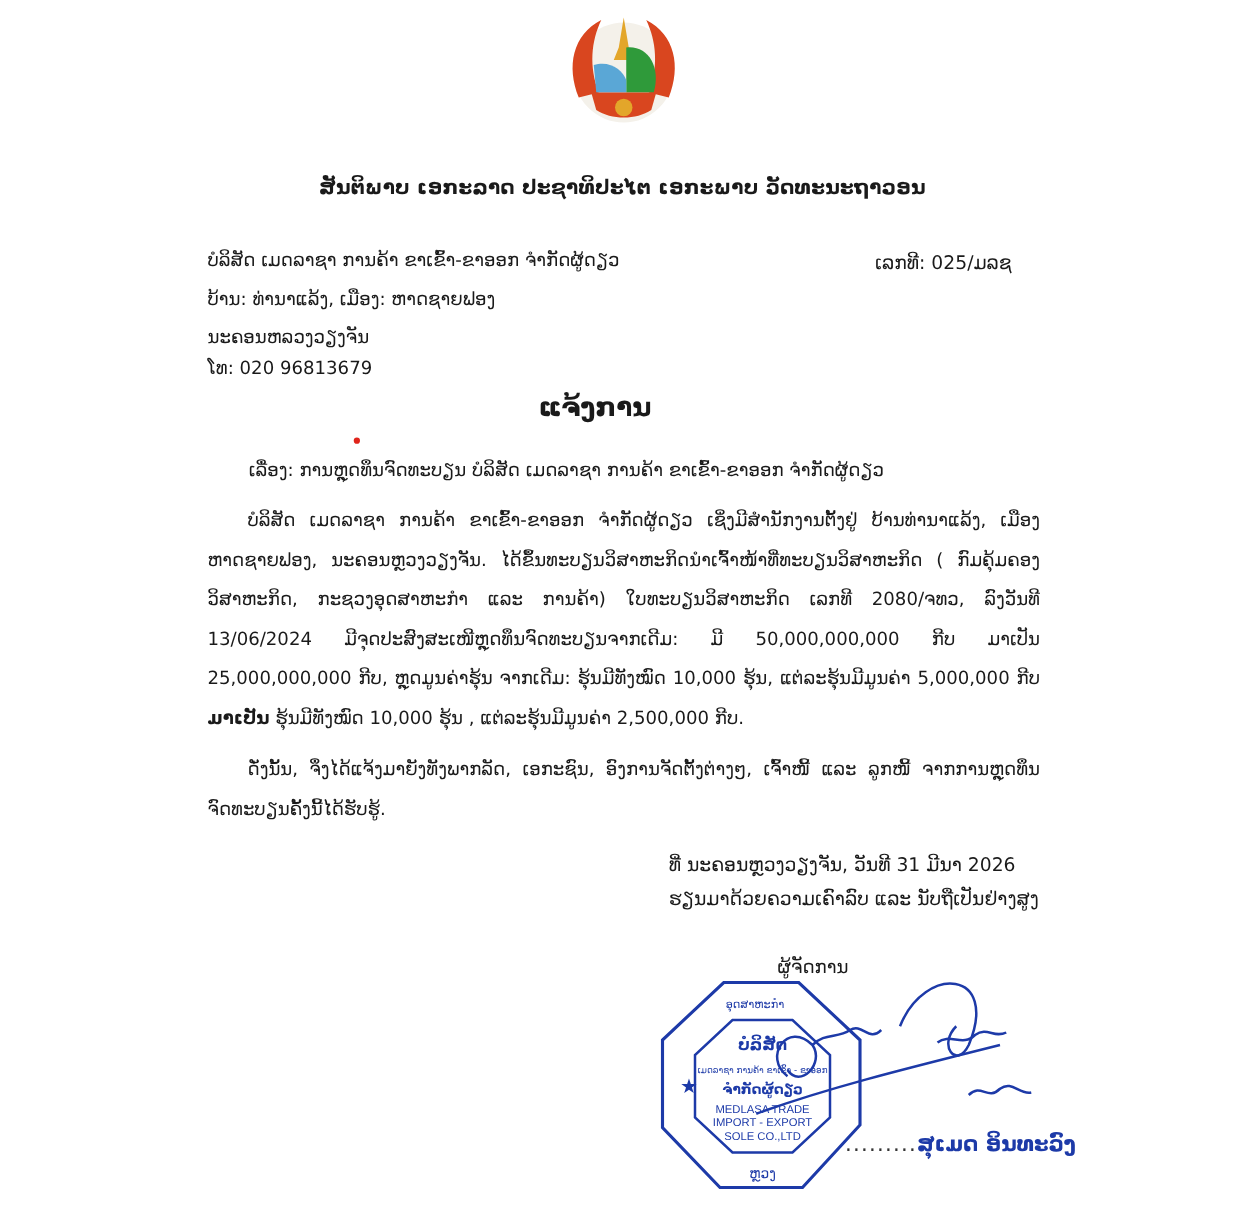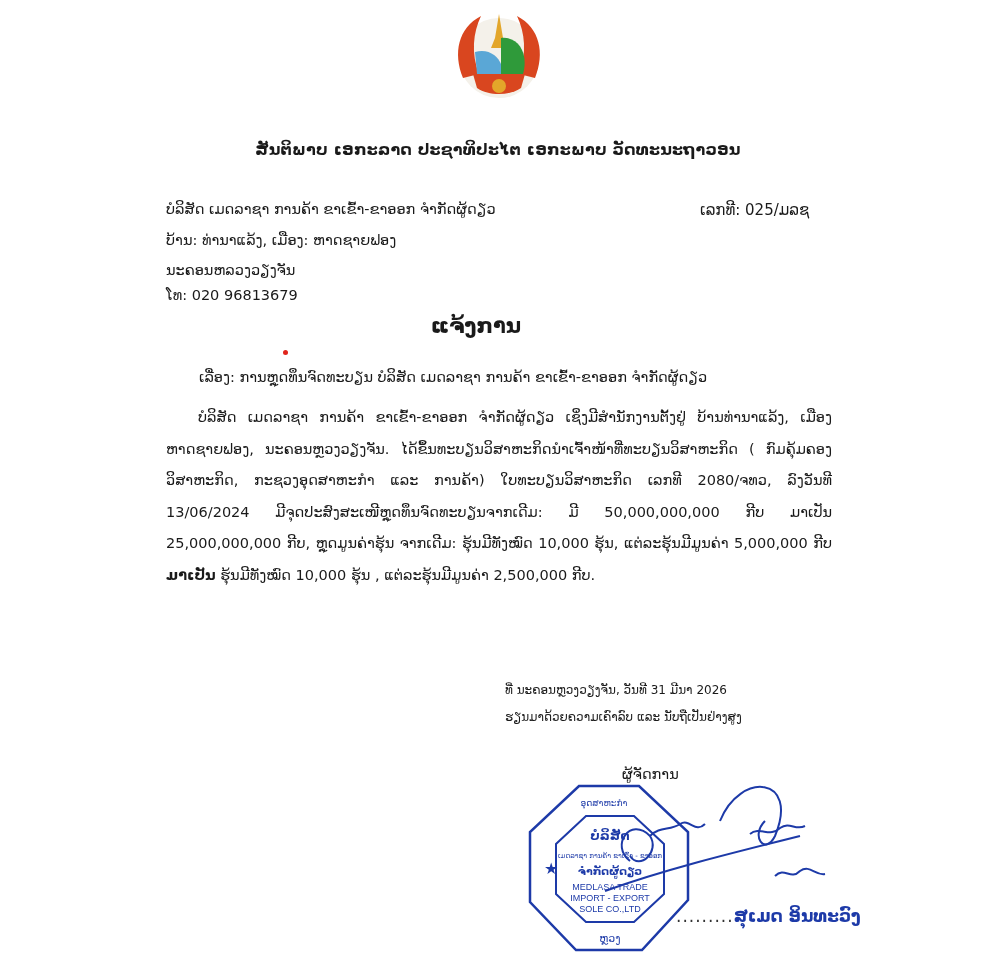--- a/index.html
+++ b/index.html
@@ -30,21 +30,21 @@
     }
     .subject { position: absolute; left: 199px; top: 369px; font-size: 14.5px; }
     .para {
       position: absolute; left: 166px; width: 666px; font-size: 14.5px;
       line-height: 31.5px; text-align: justify;
     }
     .para .indent { display: inline-block; width: 32px; }
     .p1 { top: 402px; }
     .p2 { top: 601px; }
     .bold { font-weight: bold; }
-    .sign { position: absolute; left: 505px; font-size: 12px; }
+    .sign { position: absolute; left: 535px; font-size: 15px; }
     .sign.l1 { top: 683px; }
     .sign.l2 { top: 710px; }
     .role { position: absolute; left: 622px; top: 766px; font-size: 14.5px; }
     .stamp { position: absolute; left: 524px; top: 782px; width: 170px; height: 172px; }
     .signature { position: absolute; left: 600px; top: 776px; width: 240px; height: 150px; }
     .signer {
       position: absolute; left: 676px; top: 906px; font-size: 17px; color: #1d3aa8;
       font-weight: bold;
     }
     .signer .dots { color: #333; font-weight: normal; letter-spacing: 1px; }
@@ -74,20 +74,21 @@
 
   <div class="ref">ເລກທີ: 025/ມລຊ</div>
 
   <div class="title">ແຈ້ງການ</div>
   <div class="reddot"></div>
 
   <div class="subject">ເລື່ອງ: ການຫຼຸດທຶນຈົດທະບຽນ ບໍລິສັດ ເມດລາຊາ ການຄ້າ ຂາເຂົ້າ-ຂາອອກ ຈຳກັດຜູ້ດຽວ</div>
 
   <div class="para p1"><span class="indent"></span><span>ບໍລິສັດ ເມດລາຊາ ການຄ້າ ຂາເຂົ້າ-ຂາອອກ ຈຳກັດຜູ້ດຽວ ເຊິ່ງມີສຳນັກງານຕັ້ງຢູ່ ບ້ານທ່ານາແລ້ງ, ເມືອງ ຫາດຊາຍຟອງ, ນະຄອນຫຼວງວຽງຈັນ. ໄດ້ຂຶ້ນທະບຽນວິສາຫະກິດນຳເຈົ້າໜ້າທີ່ທະບຽນວິສາຫະກິດ ( ກົມຄຸ້ມຄອງວິສາຫະກິດ, ກະຊວງອຸດສາຫະກຳ ແລະ ການຄ້າ) ໃບທະບຽນວິສາຫະກິດ ເລກທີ 2080/ຈທວ, ລົງວັນທີ 13/06/2024 ມີຈຸດປະສົງສະເໜີຫຼຸດທຶນຈົດທະບຽນຈາກເດີມ: ມີ 50,000,000,000 ກີບ ມາເປັນ 25,000,000,000 ກີບ, ຫຼຸດມູນຄ່າຮຸ້ນ ຈາກເດີມ: ຮຸ້ນມີທັງໝົດ 10,000 ຮຸ້ນ, ແຕ່ລະຮຸ້ນມີມູນຄ່າ  5,000,000 ກີບ </span><span class="bold">ມາເປັນ</span><span>  ຮຸ້ນມີທັງໝົດ 10,000 ຮຸ້ນ , ແຕ່ລະຮຸ້ນມີມູນຄ່າ 2,500,000 ກີບ.</span></div>
 
+  <div class="para p2"><span class="indent"></span><span>ດັ່ງນັ້ນ, ຈຶ່ງໄດ້ແຈ້ງມາຍັງທັງພາກລັດ, ເອກະຊົນ, ອົງການຈັດຕັ້ງຕ່າງໆ, ເຈົ້າໜີ້ ແລະ ລູກໜີ້ ຈາກການຫຼຸດທຶນຈົດທະບຽນຄັ້ງນີ້ໄດ້ຮັບຮູ້.</span></div>
 
   <div class="sign l1">ທີ່ ນະຄອນຫຼວງວຽງຈັນ, ວັນທີ 31 ມີນາ 2026</div>
   <div class="sign l2">ຮຽນມາດ້ວຍຄວາມເຄົາລົບ ແລະ ນັບຖືເປັນຢ່າງສູງ</div>
 
   <div class="role">ຜູ້ຈັດການ</div>
 
   <svg class="stamp" viewBox="0 0 170 172">
     <polygon points="55,4 115,4 164,50 164,118 118,168 52,168 6,120 6,50" fill="none" stroke="#1d3aa8" stroke-width="2.5"></polygon>
     <polygon points="62,34 110,34 140,62 140,112 110,140 62,140 32,112 32,62" fill="none" stroke="#1d3aa8" stroke-width="2"></polygon>
     <text x="20" y="92" fill="#1d3aa8" font-size="16" font-family="DejaVu Sans, sans-serif">★</text>

